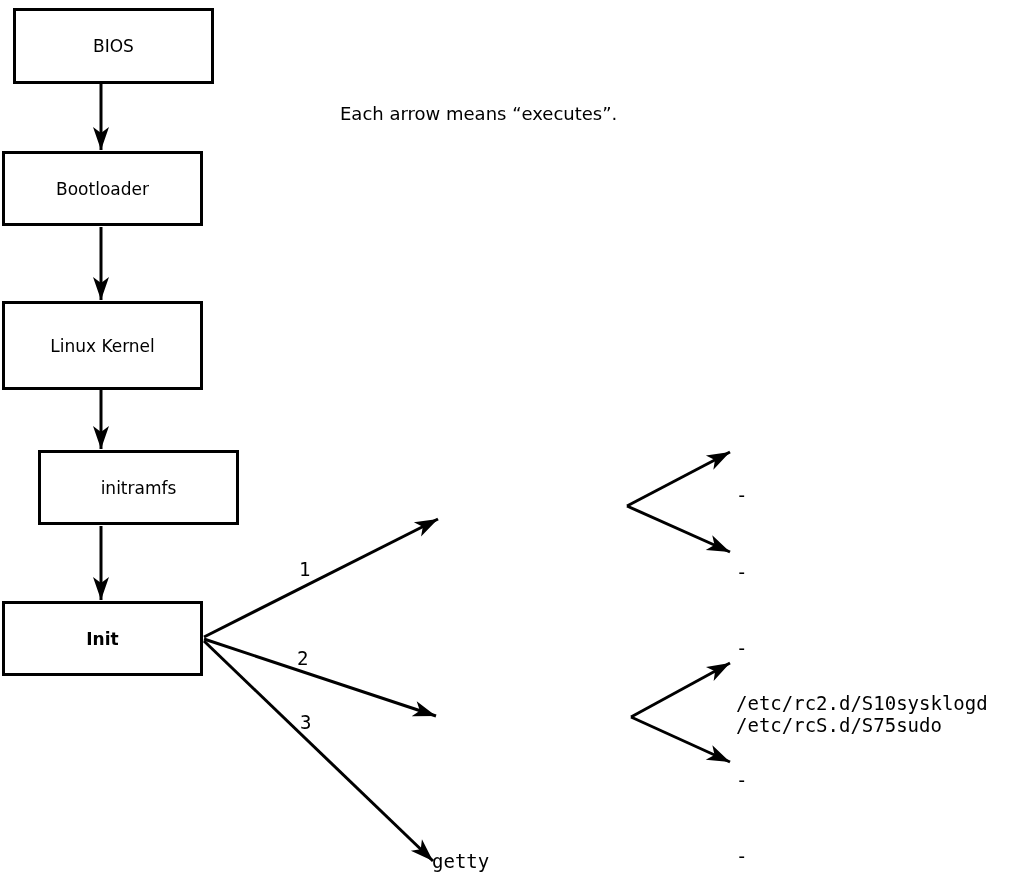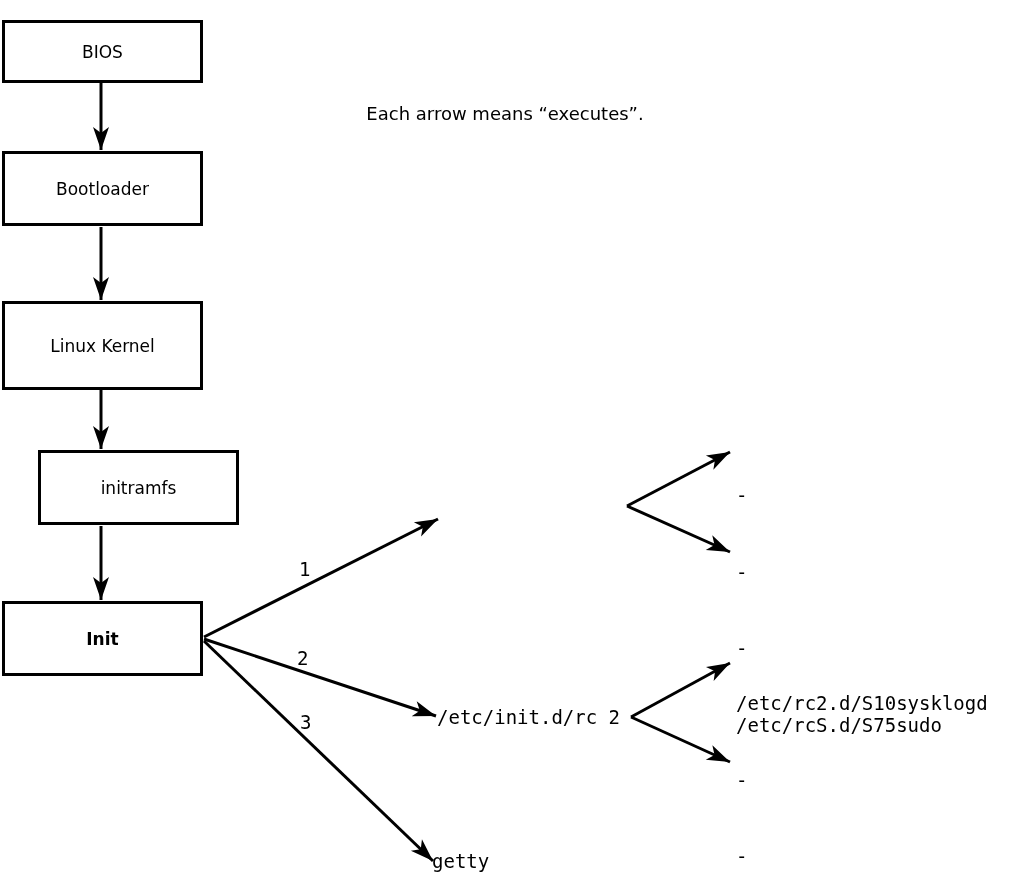--- a/index.html
+++ b/index.html
@@ -31,21 +31,20 @@
     display: flex;
     align-items: center;
     justify-content: center;
     font-size: 17px;
   }
   .note {
     position: absolute;
     left: 340px;
     top: 103px;
     width: 330px;
-    text-align: center;
     font-size: 18px;
     white-space: nowrap;
   }
   .mono {
     position: absolute;
     font-family: "DejaVu Sans Mono", "Liberation Mono", monospace;
     font-size: 19px;
     line-height: 25px;
     white-space: pre;
   }
@@ -78,41 +77,40 @@
       <path d="M204,641 L433,861" marker-end="url(#ah)"></path>
       <path d="M627,506 L730,452" marker-end="url(#ah)"></path>
       <path d="M627,506 L730,552" marker-end="url(#ah)"></path>
       <path d="M631,717 L730,663" marker-end="url(#ah)"></path>
       <path d="M631,717 L730,762" marker-end="url(#ah)"></path>
     </g>
   </svg>
 
   <div class="note">Each arrow means “executes”.</div>
 
-  <div class="box" style="top:20px; height:63px;">
+  <div class="box" style="top:8px; height:76px;margin-left:11px;">
     <span>BIOS</span>
   </div>
   <div class="box" style="top:151px; height:75px;">
     <span>Bootloader</span>
   </div>
   <div class="box" style="top:301px; height:89px;">
     <span>Linux Kernel</span>
   </div>
   <div class="box" style="top:450px; height:75px;margin-left:36px;">
     <span>initramfs</span>
   </div>
   <div class="box" style="top:601px; height:75px;font-weight:bold;">
     <span>Init</span>
   </div>
 
   <div class="mono" style="left:299px; top:557px;">1</div>
   <div class="mono" style="left:297px; top:646px;">2</div>
   <div class="mono" style="left:300px; top:710px;">3</div>
 
-  <div class="mono" style="left:437px; top:705px;">/etc/init.d/rc 2</div>
   <div class="mono" style="left:432px; top:849px;">getty</div>
 
   <div class="mono-block" style="left:736px; top:432px;">
     <div>-</div>
     <div>-</div>
     <div>-</div>
     <div>/etc/rcS.d/S75sudo</div>
   </div>
 
   <div class="mono-block" style="left:736px; top:640px;">

